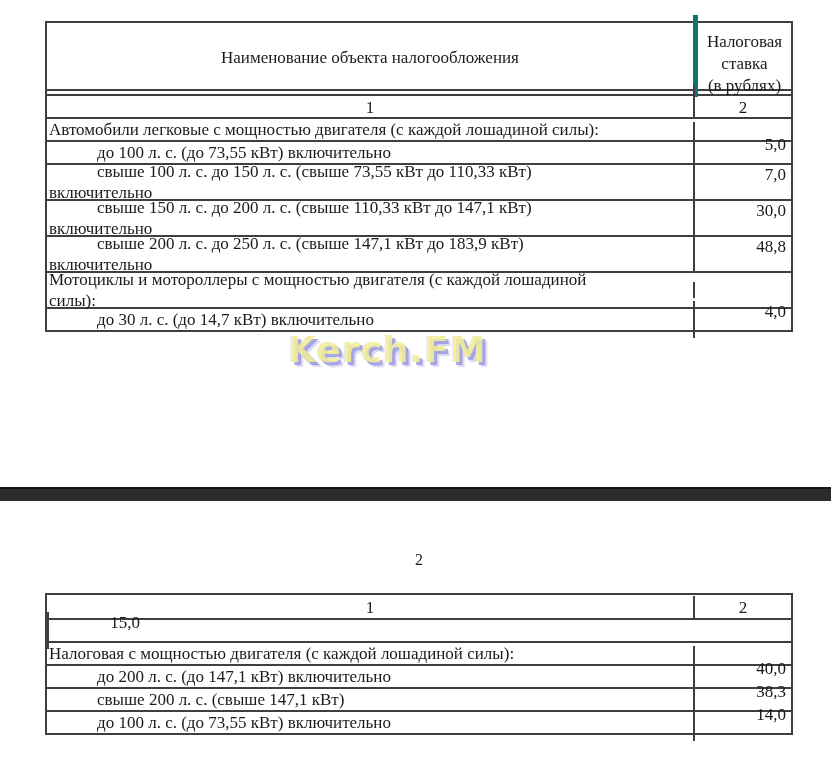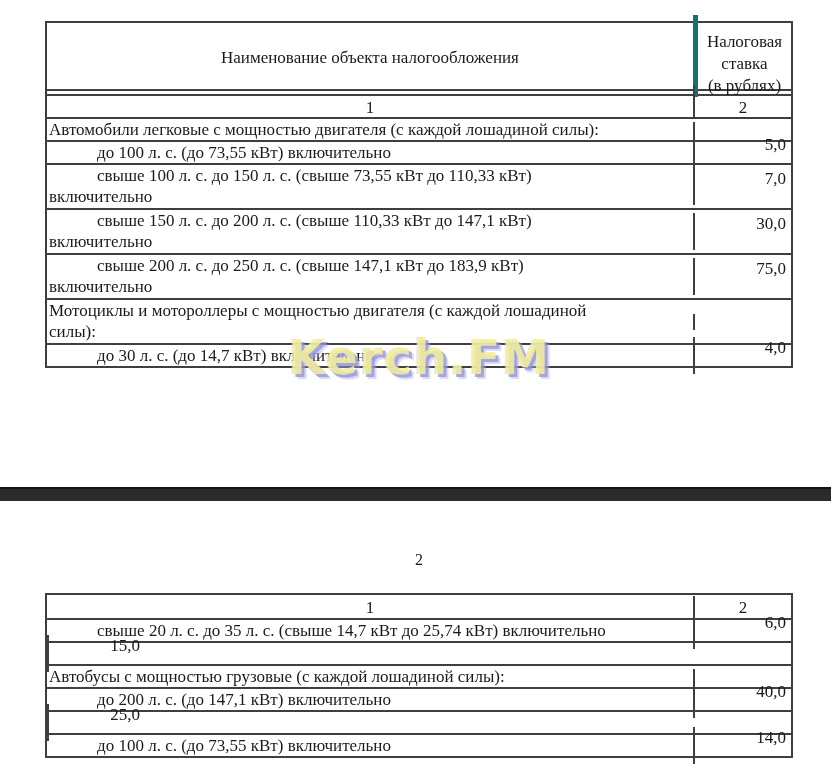--- a/index.html
+++ b/index.html
@@ -33,21 +33,21 @@
     display: flex;
     border-top: 2px solid #3f3f3f;
     align-items: center;
   }
   .t-row.first { border-top: none; }
 
   .h-head  { height: 66px; }
   .h-spacer{ height: 5px;  }
   .h-num   { height: 23px; }
   .r22     { height: 23px; }
-  .r45     { height: 45px; }
+  .r45     { height: 36px; }
 
   .cell-label {
     flex: 1 1 auto;
     padding: 0 4px 1px 2px;
     white-space: pre-line;
     overflow: hidden;
     font-family: Liberation Serif, serif;
   }
   .cell-label.indent { text-indent: 48px; }
 
@@ -104,21 +104,21 @@
     text-align: center;
     font-size: 16px;
   }
 
   #watermark {
     position: absolute;
     left: 288px;
     top: 329px;
     font-family: "DejaVu Sans", sans-serif;
     font-weight: bold;
-    font-size: 48px;
+    font-size: 36px;
     letter-spacing: 1px;
     color: rgba(244, 240, 152, 0.85);
     text-shadow:
       3px 3px 0 rgba(146, 146, 221, 0.75),
       5px 5px 1px rgba(170, 170, 230, 0.45),
       -1px 0 0 rgba(200, 200, 240, 0.35);
     pointer-events: none;
     z-index: 5;
   }
 </style>
@@ -158,21 +158,21 @@
     <div class="cell-rate">7,0</div>
   </div>
   <div class="t-row r45">
     <div class="cell-label indent">свыше 150 л. с. до 200 л. с. (свыше 110,33 кВт до 147,1 кВт)
 включительно</div>
     <div class="cell-rate">30,0</div>
   </div>
   <div class="t-row r45">
     <div class="cell-label indent">свыше 200 л. с. до 250 л. с. (свыше 147,1 кВт до 183,9 кВт)
 включительно</div>
-    <div class="cell-rate">75,0</div>
+    <div class="cell-rate">48,8</div>
   </div>
   <div class="t-row r45">
     <div class="cell-label">Мотоциклы и мотороллеры с мощностью двигателя (с каждой лошадиной
 силы):</div>
     <div class="cell-rate"></div>
   </div>
   <div class="t-row r22">
     <div class="cell-label indent">до 30 л. с. (до 14,7 кВт) включительно</div>
     <div class="cell-rate">4,0</div>
   </div>
@@ -186,35 +186,32 @@
 <div id="page-number">2</div>
 
 <div class="doc-table" id="table2">
 
   <div class="t-row first h-num">
     <div class="num-cell-1">1</div>
     <div class="num-cell-2">2</div>
   </div>
 
   <div class="t-row r22">
-    <div class="cell-label indent">свыше 20 л. с. до 35 л. с. (свыше 14,7 кВт до 25,74 кВт) включительно</div>
-    <div class="cell-rate">6,0</div>
-  </div>
-  <div class="t-row r22">
     <div class="cell-rate">15,0</div>
   </div>
   <div class="t-row r22">
-    <div class="cell-label">Автобусы с мощностью грузовые (с каждой лошадиной силы):</div>
+    <div class="cell-label">Налоговая с мощностью двигателя (с каждой лошадиной силы):</div>
     <div class="cell-rate"></div>
   </div>
   <div class="t-row r22">
     <div class="cell-label indent">до 200 л. с. (до 147,1 кВт) включительно</div>
     <div class="cell-rate">40,0</div>
   </div>
   <div class="t-row r22">
-    <div class="cell-rate">25,0</div>
+    <div class="cell-label indent">свыше 200 л. с. (свыше 147,1 кВт)</div>
+    <div class="cell-rate">38,3</div>
   </div>
   <div class="t-row r22">
     <div class="cell-label indent">до 100 л. с. (до 73,55 кВт) включительно</div>
     <div class="cell-rate">14,0</div>
   </div>
 
 </div>
 
 </body></html>

